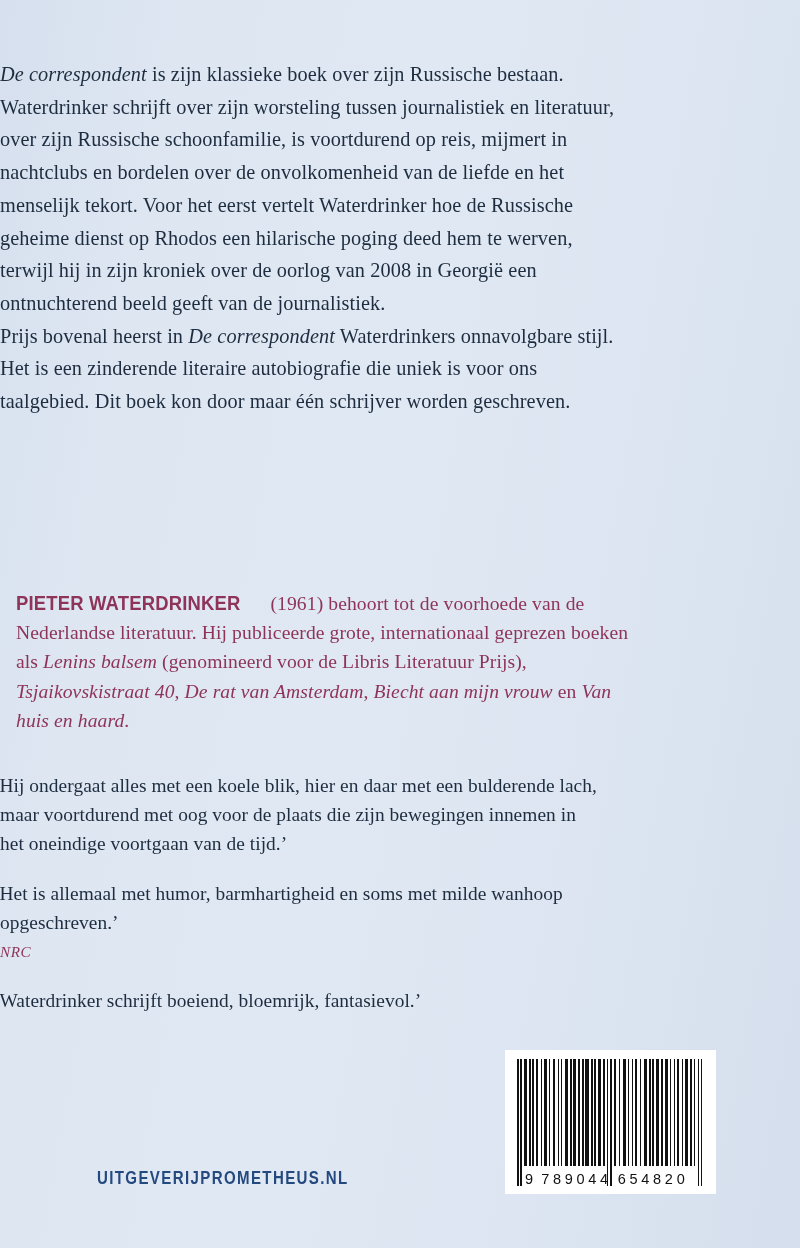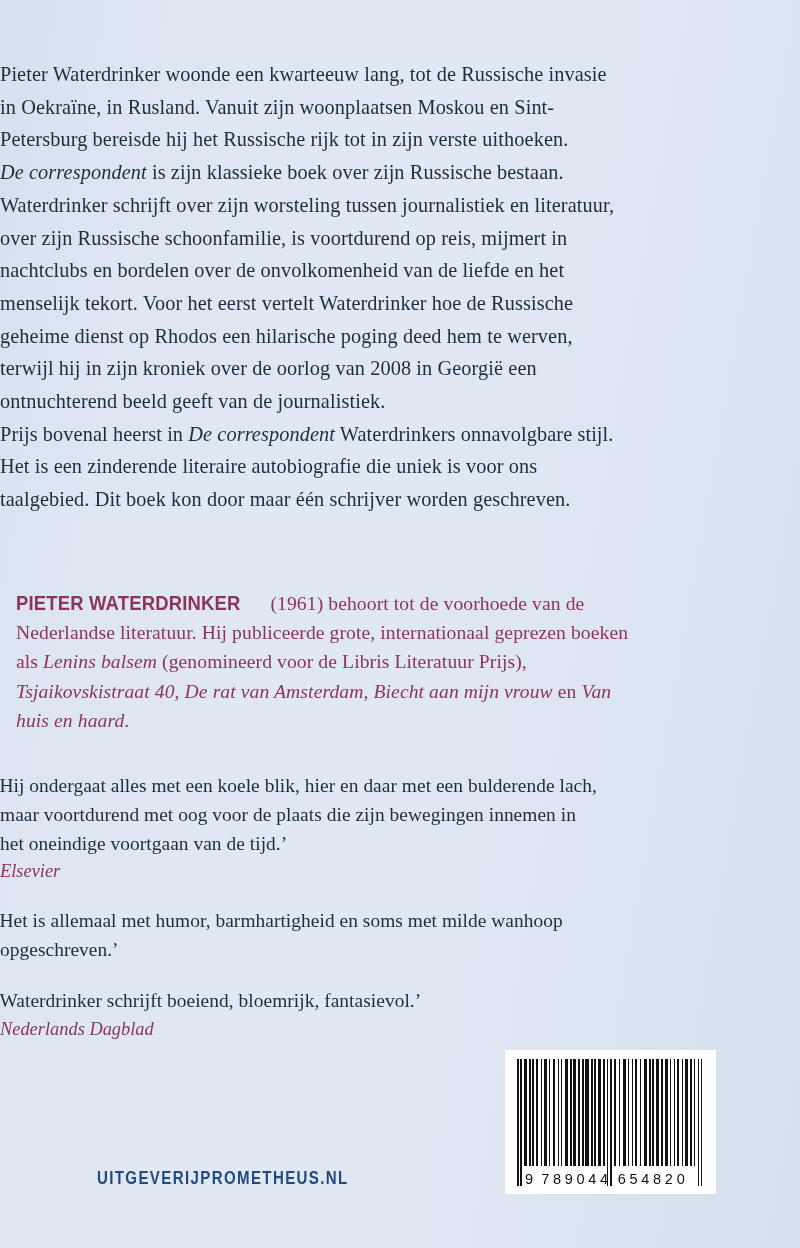--- a/index.html
+++ b/index.html
@@ -154,38 +154,36 @@
     position: absolute;
     bottom: 0;
   }
 </style>
 </head>
 <body>
 
 <div class="page">
 
   <div class="blurb" id="blurb">
-      <p><span>Pieter Waterdrinker woonde een kwarteeuw lang, tot de Russische invasie in Oekraïne, in Rusland. Vanuit zijn woonplaatsen Moskou en Sint-Petersburg bereisde hij het Russische rijk tot in zijn verste uithoeken.</span></p>
       <p><i>De correspondent</i><span> is zijn klassieke boek over zijn Russische bestaan. Waterdrinker schrijft over zijn worsteling tussen journalistiek en literatuur, over zijn Russische schoonfamilie, is voortdurend op reis, mijmert in nachtclubs en bordelen over de onvolkomenheid van de liefde en het menselijk tekort. Voor het eerst vertelt Waterdrinker hoe de Russische geheime dienst op Rhodos een hilarische poging deed hem te werven, terwijl hij in zijn kroniek over de oorlog van 2008 in Georgië een ontnuchterend beeld geeft van de journalistiek.</span></p>
       <p><span>Prijs bovenal heerst in </span><i>De correspondent</i><span> Waterdrinkers onnavolgbare stijl. Het is een zinderende literaire autobiografie die uniek is voor ons taalgebied. Dit boek kon door maar één schrijver worden geschreven.</span></p>
     </div>
 
   <div class="bio" id="bio"><span class="author-name">PIETER WATERDRINKER</span><span> (1961) behoort tot de voorhoede van de Nederlandse literatuur. Hij publiceerde grote, internationaal geprezen boeken als </span><i>Lenins balsem</i><span> (genomineerd voor de Libris Literatuur Prijs), </span><i>Tsjaikovskistraat 40</i><span>, </span><i>De rat van Amsterdam</i><span>, </span><i>Biecht aan mijn vrouw</i><span> en </span><i>Van huis en haard</i><span>.</span></div>
 
   <div class="quotes" id="quotes">
       <div class="quote-block">
         <div class="quote-text">‘Hij ondergaat alles met een koele blik, hier en daar met een bulderende lach, maar voortdurend met oog voor de plaats die zijn bewegingen innemen in het oneindige voortgaan van de tijd.’</div>
-        <div class="quote-source">Elsevier</div>
       </div>
       <div class="quote-block">
         <div class="quote-text">‘Het is allemaal met humor, barmhartigheid en soms met milde wanhoop opgeschreven.’</div>
+        <div class="quote-source small-caps">NRC</div>
       </div>
       <div class="quote-block">
         <div class="quote-text">‘Waterdrinker schrijft boeiend, bloemrijk, fantasievol.’</div>
-        <div class="quote-source">Nederlands Dagblad</div>
       </div>
     </div>
 
   <div class="publisher">UITGEVERIJPROMETHEUS.NL</div>
 
   <div class="barcode-box">
     <div class="barcode-inner">
       <div class="bars" id="bars">
           <div class="bar full" style="left: 0%; width: 0.851064%;"></div>
           <div class="bar full" style="left: 1.70213%; width: 0.851064%;"></div>

